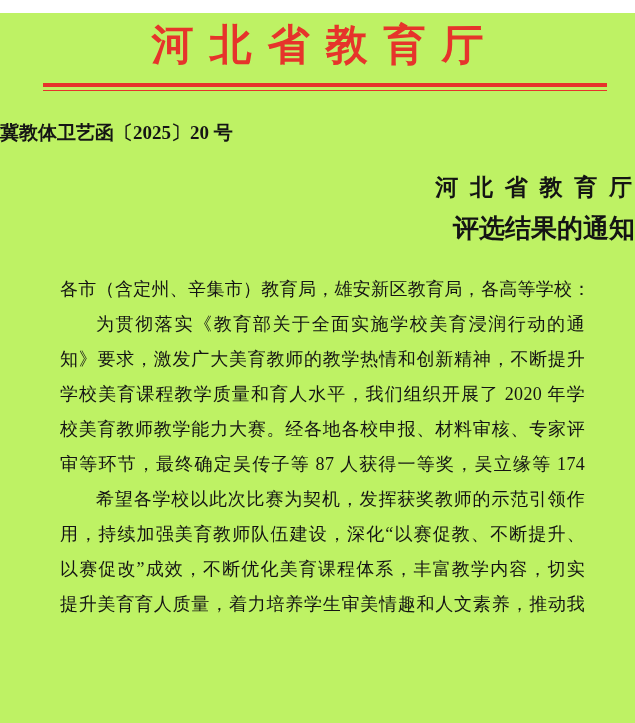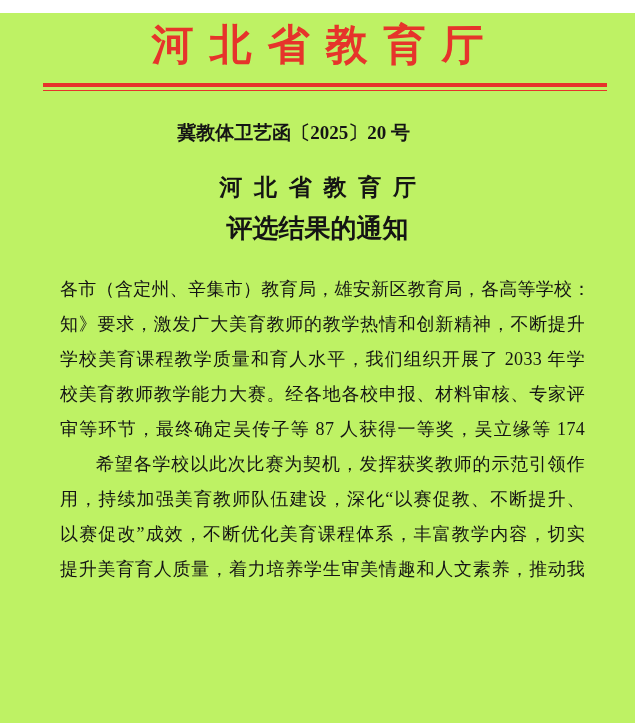--- a/index.html
+++ b/index.html
@@ -30,29 +30,29 @@
     margin: 12px 28px 0 43px; 
     height: 8px;
   }
   .red-rule .thick { height: 4px; background: #e6342b; }
   .red-rule .gap   { height: 2.5px; background: transparent; }
   .red-rule .thin  { height: 1.5px; background: #e6342b; }
   
   .doc-number {
     margin-top: 30px;
     padding-right: 48px;
-    text-align: center;
+    text-align: left;
     font-size: 19px;
     line-height: 24px;
     font-weight: bold;
     color: #151515;
     white-space: nowrap;
   }
   
-  .title-block { margin-top: 24px; text-align: center; }
+  .title-block { margin-top: 24px; text-align: right; }
   .title-line1 {
     font-size: 23px;
     line-height: 38px;
     font-weight: bold;
     letter-spacing: 3px;
     text-indent: 3px;
     white-space: nowrap;
   }
   .title-line2, .title-line3 {
     font-size: 26px;
@@ -92,22 +92,23 @@
 
   <div class="doc-number">冀教体卫艺函〔2025〕20 号</div>
 
   <div class="title-block">
     <div class="title-line1">河 北 省 教 育 厅</div>
     <div class="title-line3">评选结果的通知</div>
   </div>
 
   <div class="body-block">
     <div class="body-line no-stretch">各市（含定州、辛集市）教育局，雄安新区教育局，各高等学校：</div>
+    <div class="body-line indent">为贯彻落实《教育部关于全面实施学校美育浸润行动的通</div>
     <div class="body-line">知》要求，激发广大美育教师的教学热情和创新精神，不断提升</div>
-    <div class="body-line">学校美育课程教学质量和育人水平，我们组织开展了 2033 年学</div>
+    <div class="body-line">学校美育课程教学质量和育人水平，我们组织开展了 2020 年学</div>
     <div class="body-line">校美育教师教学能力大赛。经各地各校申报、材料审核、专家评</div>
     <div class="body-line">审等环节，最终确定吴传子等 87 人获得一等奖，吴立缘等 174</div>
     <div class="body-line indent">希望各学校以此次比赛为契机，发挥获奖教师的示范引领作</div>
     <div class="body-line">用，持续加强美育教师队伍建设，深化“以赛促教、不断提升、</div>
     <div class="body-line">以赛促改”成效，不断优化美育课程体系，丰富教学内容，切实</div>
     <div class="body-line">提升美育育人质量，着力培养学生审美情趣和人文素养，推动我</div>
   </div>
 
 </div>
 

